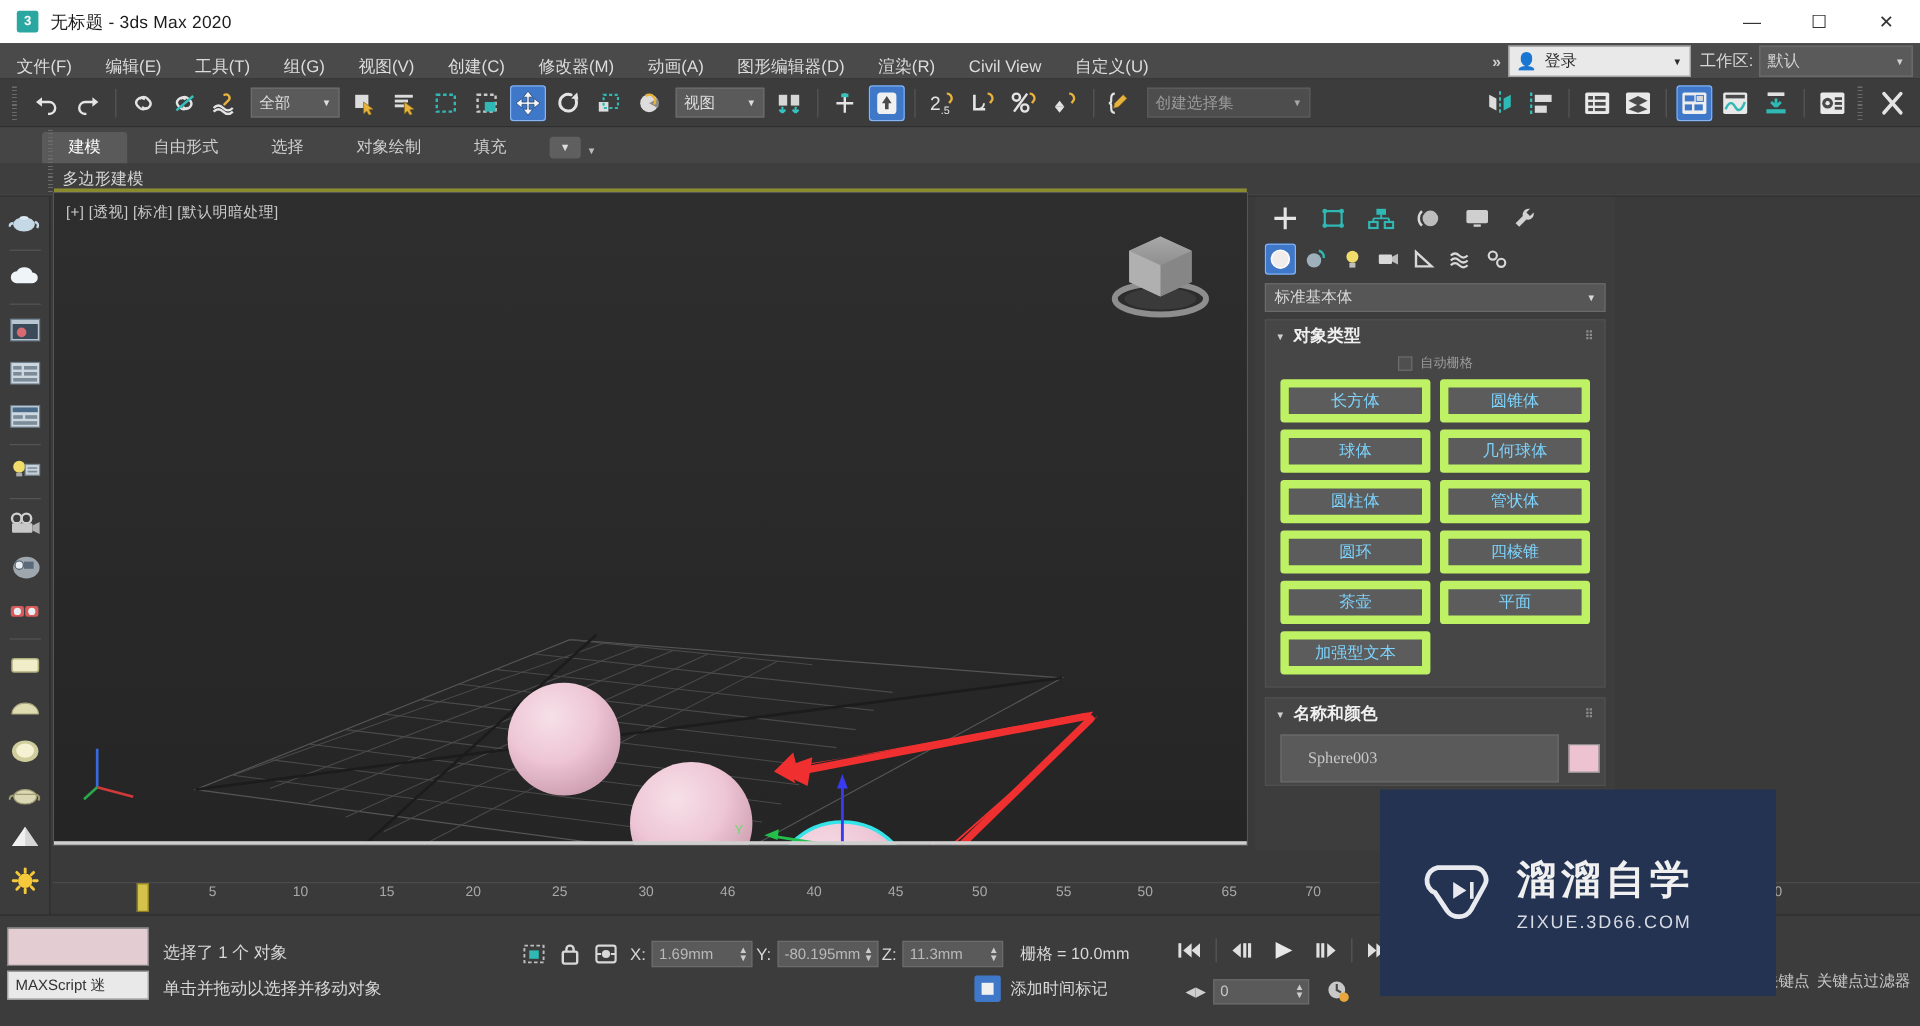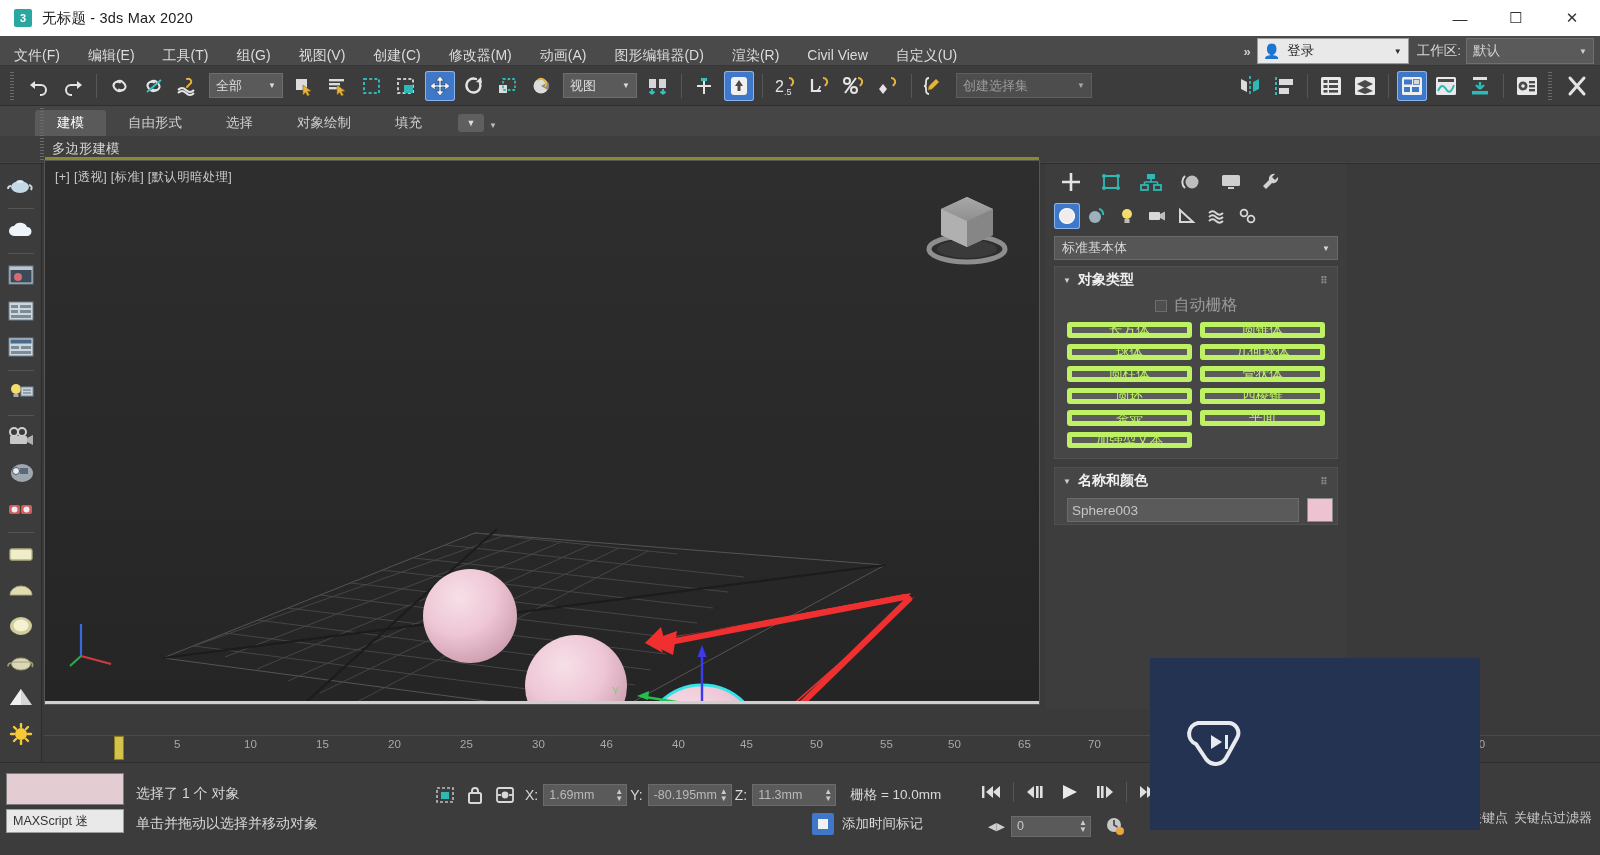--- a/index.html
+++ b/index.html
@@ -131,20 +131,21 @@
   .vcube { position: absolute; right: 26px; top: 22px; width: 92px; height: 92px; z-index:5; }
   .vp-axis { position: absolute; left: 22px; bottom: 34px; width: 60px; height: 60px; z-index:5; }
   .vp-bottomline { position: absolute; left: 0; bottom: 0; width: 100%; height: 3px;
     background: #cfcfcf; }
   .vp-topline { position:absolute; left:0; top:-4px; width: 100%; height: 3px; background:#8a8a30; }
 
   
   .cmdpanel {
     position: absolute; left: 1046px; top: 0; width: 300px; height: 545px;
     background: #3d3d3d;
+    font-family: Liberation Serif, serif;
   }
   .cp-tabs { display: flex; height: 36px; align-items: center; padding-left: 6px; gap:2px;}
   .cp-tab { width: 38px; height: 30px; display: flex; align-items: center;
     justify-content: center; border-radius: 3px; }
   .cp-cats { display: flex; height: 32px; align-items: center; padding-left: 8px; gap: 4px; }
   .cp-cat { width: 26px; height: 26px; display: flex; align-items: center;
     justify-content: center; border-radius: 3px; }
   .cp-cat.active { background: #3f78c8; box-shadow: inset 0 0 0 1px #8ab4f0; }
   .cp-combo {
     margin: 4px 8px 6px 8px; height: 24px; background: #565656; border: 1px solid #6a6a6a;
@@ -154,32 +155,32 @@
   .rollout { margin: 0 8px 8px 8px; background: #464646; border: 1px solid #505050; }
   .roll-head {
     display: flex; align-items: center; height: 26px; padding: 0 8px;
     font-size: 14px; font-weight: bold; color: #efefef;
   }
   .roll-head .tri { font-size: 8px; margin-right: 7px; color: #cfcfcf; }
   .roll-head .dots { margin-left: auto; color: #8b8b8b; font-size: 10px; letter-spacing:1px;}
   .roll-body { padding: 2px 12px 10px 12px; }
   .chk-row { display: flex; align-items: center; justify-content:center; margin-bottom: 6px; }
   .chkbox { width: 12px; height: 12px; background: #4f4f4f; border: 1px solid #6d6d6d; margin-right: 7px; }
-  .chk-row span { font-size: 16px; color: #9a9a9a; }
+  .chk-row span { font-size: 11px; color: #9a9a9a; }
   .btn-grid { display: grid; grid-template-columns: 1fr 1fr; gap: 6px 8px; }
   .objbtn {
-    height: 16px; background: #5c5c5c; border: 5px solid #bef264; border-radius: 3px;
-    color: #bef264; font-size: 13.5px; display: flex; align-items: center;
+    height: 36px; background: #5c5c5c; border: 7px solid #bef264; border-radius: 3px;
+    color: #7dd3fc; font-size: 13.5px; display: flex; align-items: center;
     justify-content: center;
   }
   .objbtn.wide { grid-column: 1 / 2; }
   .name-row { display: flex; align-items: center; gap: 8px; padding: 4px 4px 2px 12px; }
   .name-input {
-    flex: 1; height: 24px; background: #5a5a5a; border: 1px solid #6b6b6b;
-    color: #c6c6c6; font-size: 13.5px; display: flex; align-items: center; padding: 0 4px;
+    flex: 1; height: 40px; background: #5a5a5a; border: 1px solid #6b6b6b;
+    color: #c6c6c6; font-size: 13.5px; display: flex; align-items: center; padding: 0 22px;
   }
   .swatch { width: 26px; height: 24px; border: 1px solid #8a8a8a; }
   .ruler {
     position: absolute; left: 44px; top: 735px; width: 1556px; height: 26px;
     background: #3a3a3a; border-top: 1px solid #4a4a4a;
   }
   .tick { position: absolute; top: 2px; font-size: 11.5px; color: #a9a9a9; }
   .playhead { position: absolute; left: 70px; top: 0; width: 10px; height: 24px;
     background: #d4c24a; border: 1px solid #8a7c20; }
 
@@ -1045,15 +1046,19 @@
       <span class="sr-txt">关键点过滤器</span>
     </div>
   </div>
 
   <div class="watermark">
     <svg width="62" height="62" viewBox="0 0 62 62">
       <path d="M12 10 h30 a10 10 0 0 1 9 15 l-11 20 a12 12 0 0 1 -20 1 l-10 -15 a11 11 0 0 1 2 -21 Z" fill="none" stroke="#e8eaf0" stroke-width="4" stroke-linejoin="round"></path>
       <path d="M25 22 L36 29 L25 36 Z" fill="#e8eaf0"></path>
       <rect x="39" y="22" width="3" height="14" fill="#e8eaf0"></rect>
     </svg>
+    <div class="wm-txt">
+      <div class="wm-cn">溜溜自学</div>
+      <div class="wm-en">ZIXUE.3D66.COM</div>
+    </div>
   </div>
 
 </div>
 
 </body></html>

